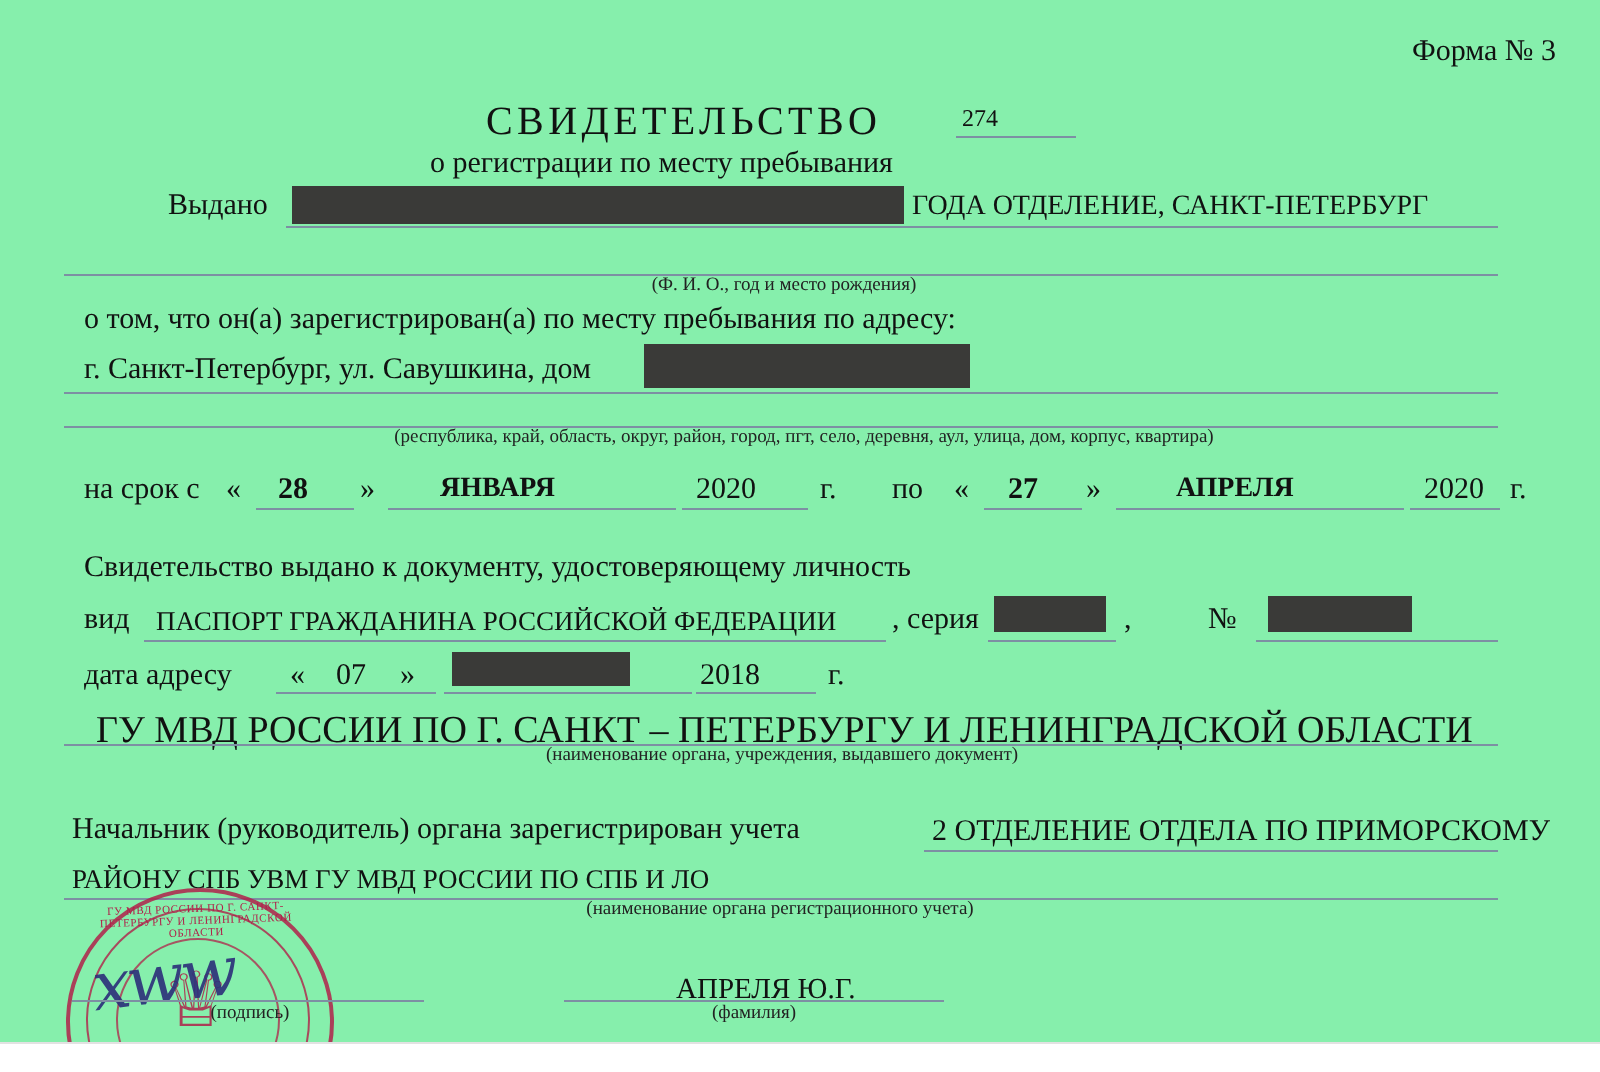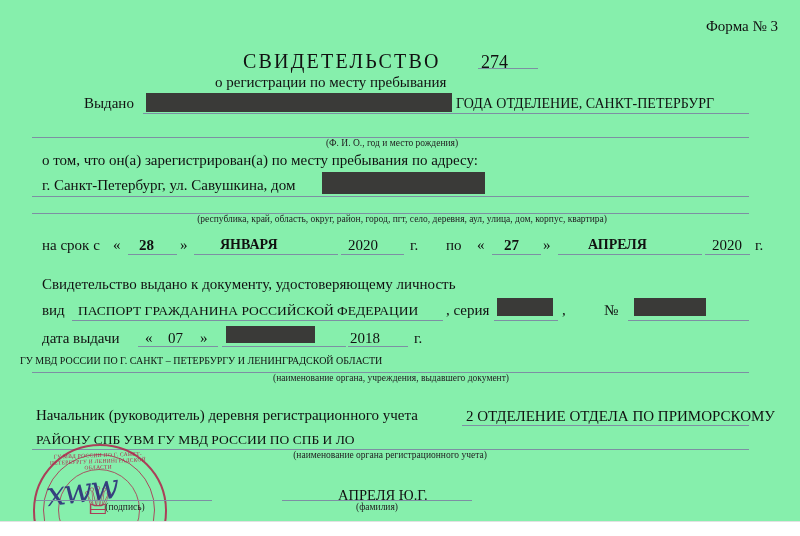--- a/index.html
+++ b/index.html
@@ -59,21 +59,21 @@
   .subtitle {
     position: absolute;
     left: 215px;
     top: 74px;
     font-size: 15px;
   }
   .docnum {
     position: absolute;
     left: 481px;
     top: 52px;
-    font-size: 18px;
+    font-size: 12px;
   }
   
   .stamp {
     position: absolute;
     left: 33px;
     top: 444px;
     width: 130px;
     height: 130px;
     border: 2.5px solid #b0214a;
     border-radius: 50%;
@@ -199,36 +199,36 @@
   <div class="txt" style="left:78px; top:303px; font-size:13.5px;">ПАСПОРТ ГРАЖДАНИНА РОССИЙСКОЙ ФЕДЕРАЦИИ</div>
   <div class="line" style="left:72px; top:320px; width:371px;"></div>
   <div class="txt" style="left:446px; top:302px;">, серия</div>
   <div class="redact" style="left:497px; top:298px; width:56px; height:18px;"></div>
   <div class="line" style="left:494px; top:320px; width:64px;"></div>
   <div class="txt" style="left:562px; top:302px;">,</div>
   <div class="txt" style="left:604px; top:302px;">№</div>
   <div class="redact" style="left:634px; top:298px; width:72px; height:18px;"></div>
   <div class="line" style="left:628px; top:320px; width:121px;"></div>
 
-  <div class="txt" style="left:42px; top:330px;">дата выдачи</div>
+  <div class="txt" style="left:42px; top:330px;">дата адресу</div>
   <div class="txt" style="left:145px; top:330px;">«</div>
   <div class="txt" style="left:168px; top:330px;">07</div>
   <div class="txt" style="left:200px; top:330px;">»</div>
   <div class="line" style="left:138px; top:346px; width:80px;"></div>
   <div class="redact" style="left:226px; top:326px; width:89px; height:17px;"></div>
   <div class="line" style="left:222px; top:346px; width:124px;"></div>
   <div class="txt" style="left:350px; top:330px;">2018</div>
   <div class="line" style="left:348px; top:346px; width:60px;"></div>
   <div class="txt" style="left:414px; top:330px;">г.</div>
 
-  <div class="txt" style="left:20px; top:355px; font-size:10px;">ГУ  МВД  РОССИИ  ПО  Г. САНКТ – ПЕТЕРБУРГУ  И  ЛЕНИНГРАДСКОЙ ОБЛАСТИ</div>
+  <div class="txt" style="left:48px; top:355px; font-size:19px;">ГУ  МВД  РОССИИ  ПО  Г. САНКТ – ПЕТЕРБУРГУ  И  ЛЕНИНГРАДСКОЙ ОБЛАСТИ</div>
   <div class="line" style="left:32px; top:372px; width:717px;"></div>
   <div class="caption" style="left:196px; top:373px; width:390px;">(наименование органа, учреждения, выдавшего документ)</div>
 
-  <div class="txt" style="left:36px; top:407px;">Начальник (руководитель) деревня регистрационного учета</div>
+  <div class="txt" style="left:36px; top:407px;">Начальник (руководитель) органа зарегистрирован учета</div>
   <div class="txt" style="left:466px; top:408px; font-size:15px;">2 ОТДЕЛЕНИЕ ОТДЕЛА  ПО ПРИМОРСКОМУ</div>
   <div class="line" style="left:462px; top:425px; width:287px;"></div>
   <div class="txt" style="left:36px; top:432px; font-size:13.5px;">РАЙОНУ СПБ УВМ  ГУ  МВД  РОССИИ  ПО  СПБ  И  ЛО</div>
   <div class="line" style="left:32px; top:449px; width:717px;"></div>
   <div class="caption" style="left:220px; top:450px; width:340px;">(наименование органа регистрационного учета)</div>
 
   <div class="stamp"></div>
   <div class="stamp2"></div>
   <div class="stamp3"></div>
   <div class="stamp-text-top">ГУ МВД РОССИИ ПО Г. САНКТ-ПЕТЕРБУРГУ И ЛЕНИНГРАДСКОЙ ОБЛАСТИ</div>

